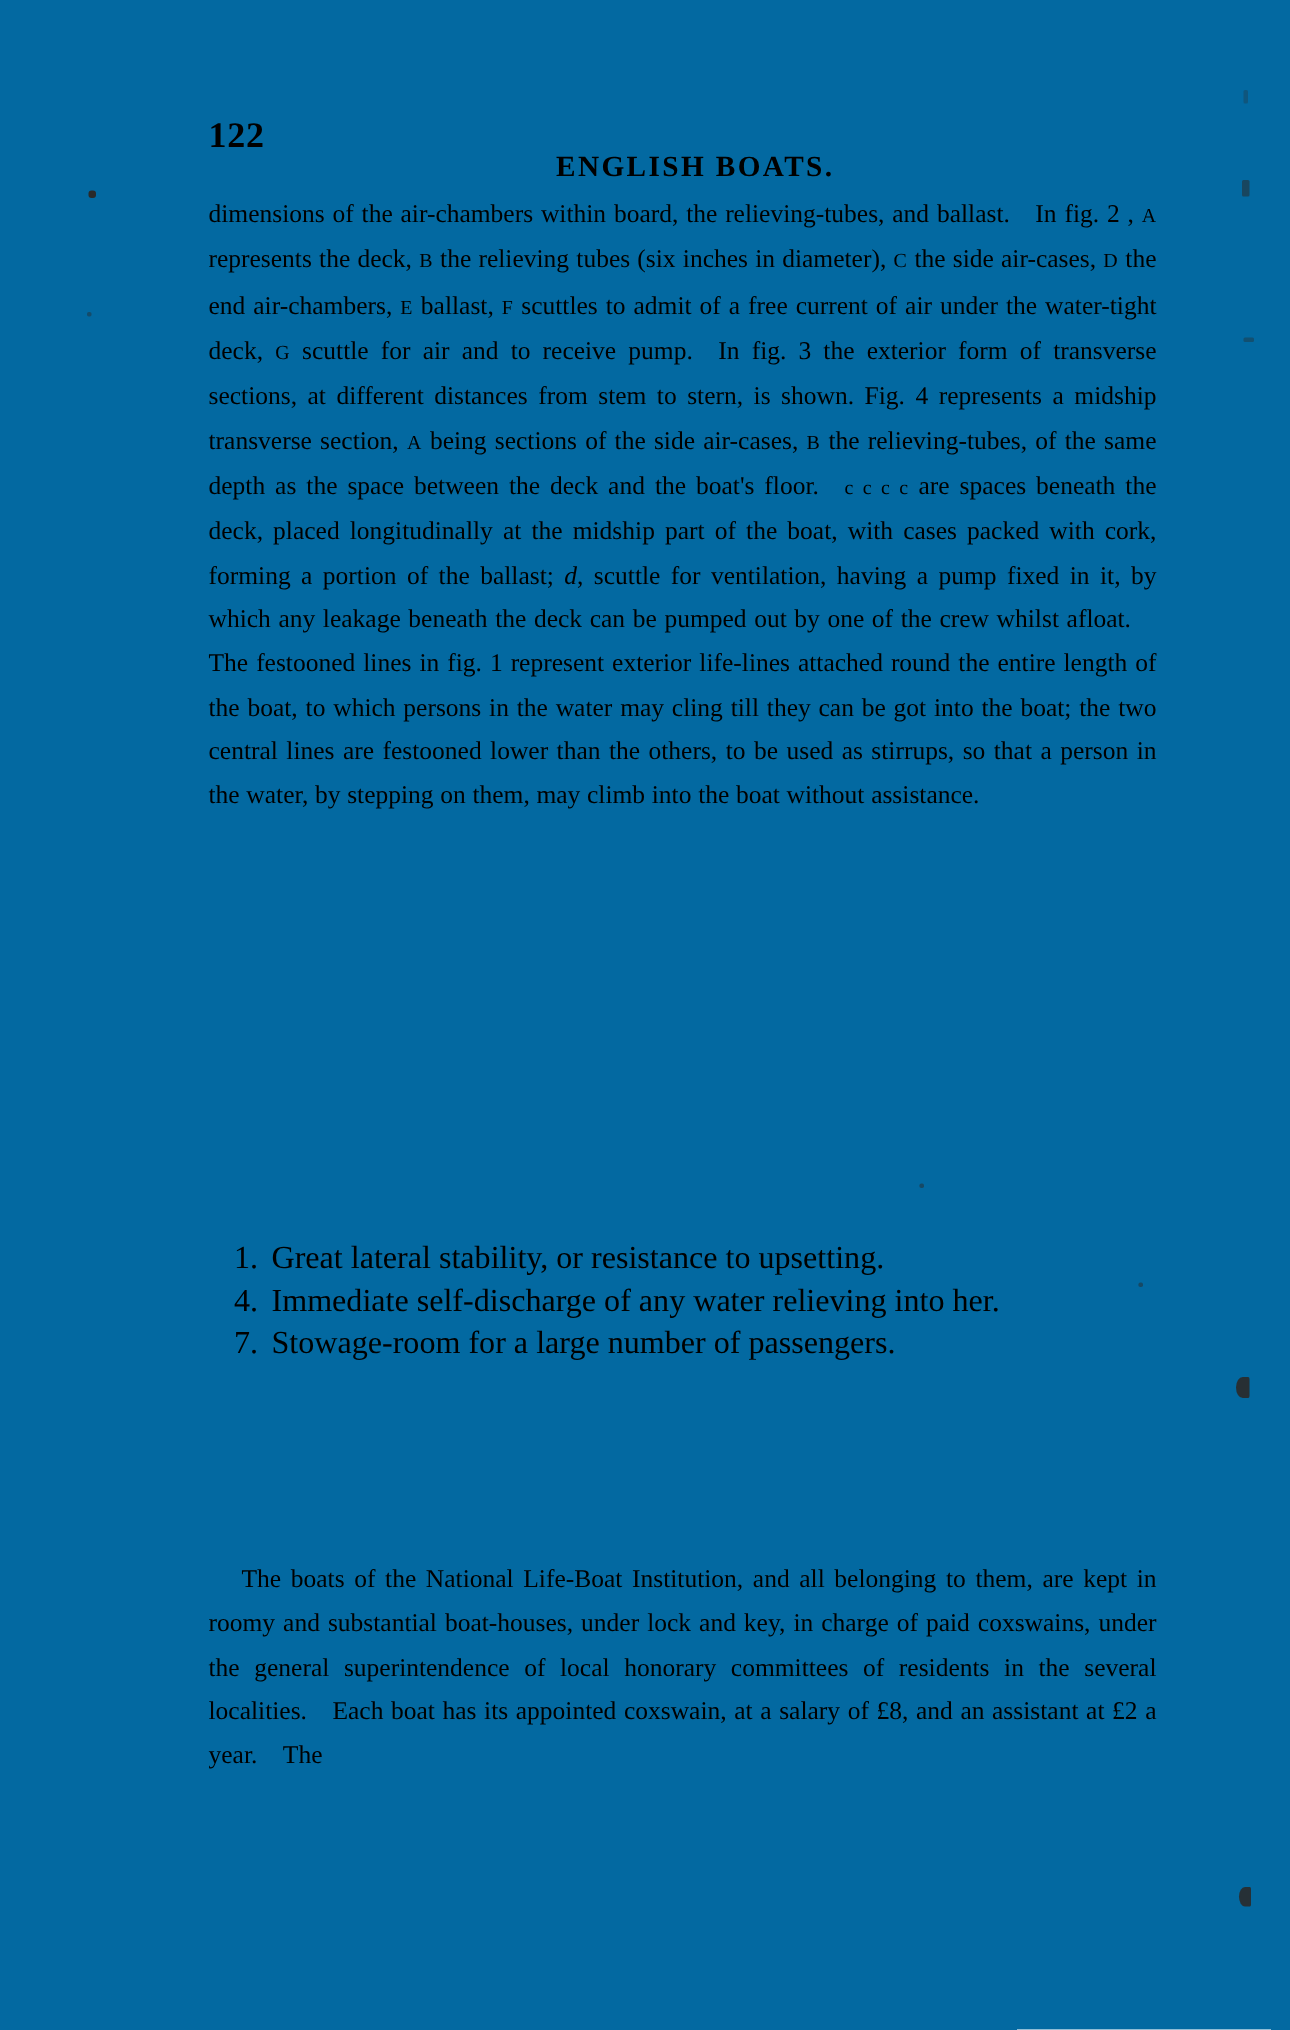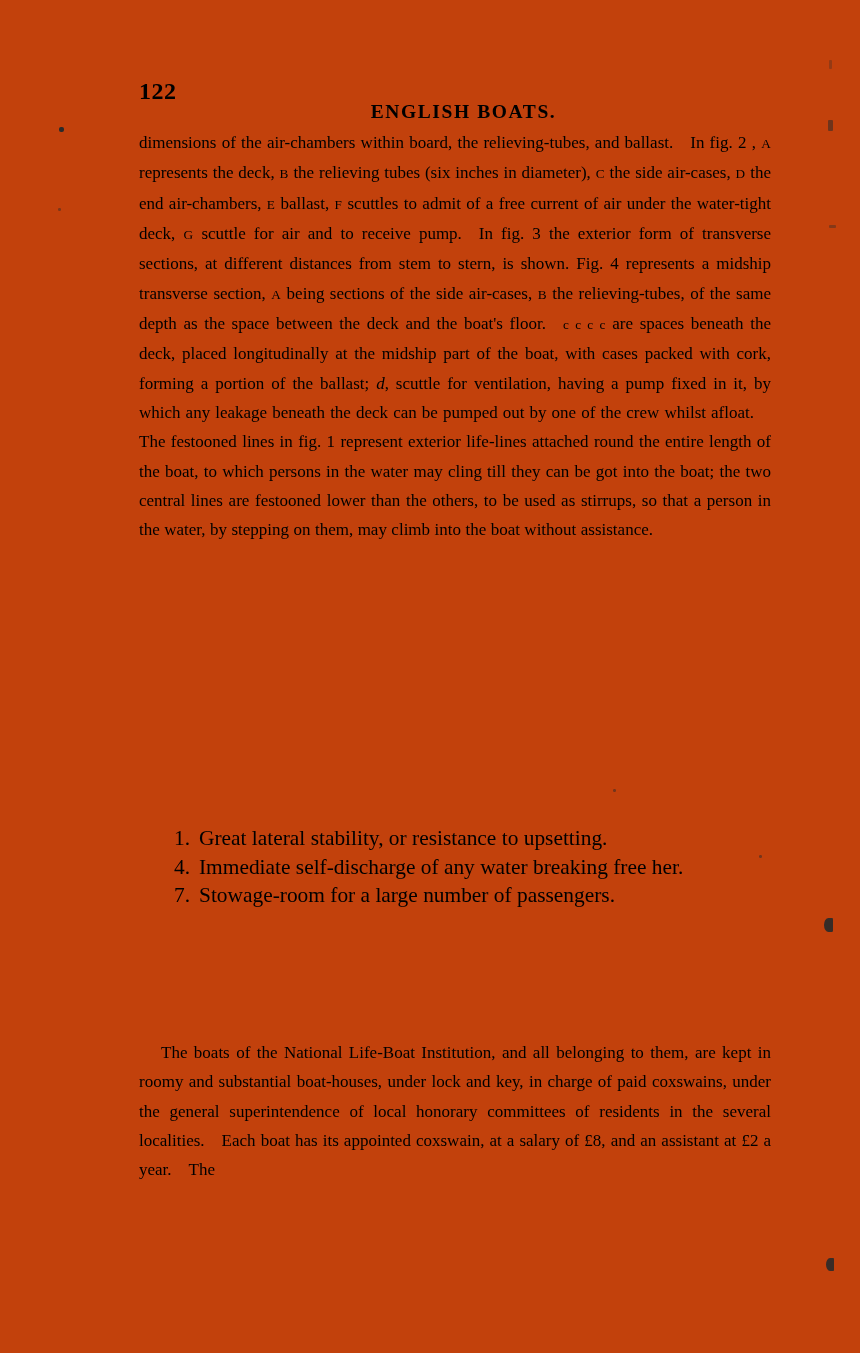--- a/index.html
+++ b/index.html
@@ -8,21 +8,21 @@
     background: #ffffff;
   }
   body {
     font-family: "Liberation Serif", "DejaVu Serif", serif;
     color: #000000;
   }
   .page {
     position: relative;
     width: 860px;
     height: 1353px;
-    background: #c2410c;
+    background: #0369a1;
     overflow: hidden;
   }
 
   
   .running-head {
     position: absolute;
     left: 139px;
     top: 76px;
     width: 631px;
     height: 30px;
@@ -72,21 +72,21 @@
   .sc {
     font-variant: normal;
     font-size: 0.78em;
     letter-spacing: 0.3px;
   }
   .it { font-style: italic; }
 
   
   .qualities {
     position: absolute;
-    left: 174px;
+    left: 156px;
     top: 824px;
     width: 602px;
     margin: 0;
     padding: 0;
     list-style: none;
   }
   .qualities li {
     font-size: 21.4px;
     line-height: 28.6px;
     white-space: nowrap;
@@ -154,21 +154,21 @@
 
   <div class="textblock">
 
     <p class="para"><span>dimensions of the air-chambers within board, the relieving-tubes, and ballast. In fig. 2 , </span><span class="sc">A</span><span> represents the deck, </span><span class="sc">B</span><span> the relieving tubes (six inches in diameter), </span><span class="sc">C</span><span> the side air-cases, </span><span class="sc">D</span><span> the end air-chambers, </span><span class="sc">E</span><span> ballast, </span><span class="sc">F</span><span> scuttles to admit of a free current of air under the water-tight deck, </span><span class="sc">G</span><span> scuttle for air and to receive pump. In fig. 3 the exterior form of transverse sections, at different distances from stem to stern, is shown. Fig. 4 represents a midship transverse section, </span><span class="sc">A</span><span> being sections of the side air-cases, </span><span class="sc">B</span><span> the relieving-tubes, of the same depth as the space between the deck and the boat's floor. </span><span class="sc">c c c c</span><span> are spaces beneath the deck, placed longitudinally at the midship part of the boat, with cases packed with cork, forming a portion of the ballast; </span><span class="it">d</span><span>, scuttle for ventilation, having a pump fixed in it, by which any leakage beneath the deck can be pumped out by one of the crew whilst afloat. The festooned lines in fig. 1 represent exterior life-lines attached round the entire length of the boat, to which persons in the water may cling till they can be got into the boat; the two central lines are festooned lower than the others, to be used as stirrups, so that a person in the water, by stepping on them, may climb into the boat without assistance.</span></p>
 
 
   </div>
 
   <ol class="qualities">
     <li><span class="num">1.</span><span>Great lateral stability, or resistance to upsetting.</span></li>
-    <li><span class="num">4.</span><span>Immediate self-discharge of any water breaking free her.</span></li>
+    <li><span class="num">4.</span><span>Immediate self-discharge of any water relieving into her.</span></li>
     <li><span class="num">7.</span><span>Stowage-room for a large number of passengers.</span></li>
   </ol>
 
   <div class="lastpara">
     <p class="para indent">The boats of the National Life-Boat Institution, and all belonging to them, are kept in roomy and substantial boat-houses, under lock and key, in charge of paid coxswains, under the general superintendence of local honorary committees of residents in the several localities. Each boat has its appointed coxswain, at a salary of £8, and an assistant at £2 a year. The</p>
   </div>
 
 
   <div class="speck s1"></div>
   <div class="speck s2"></div>

